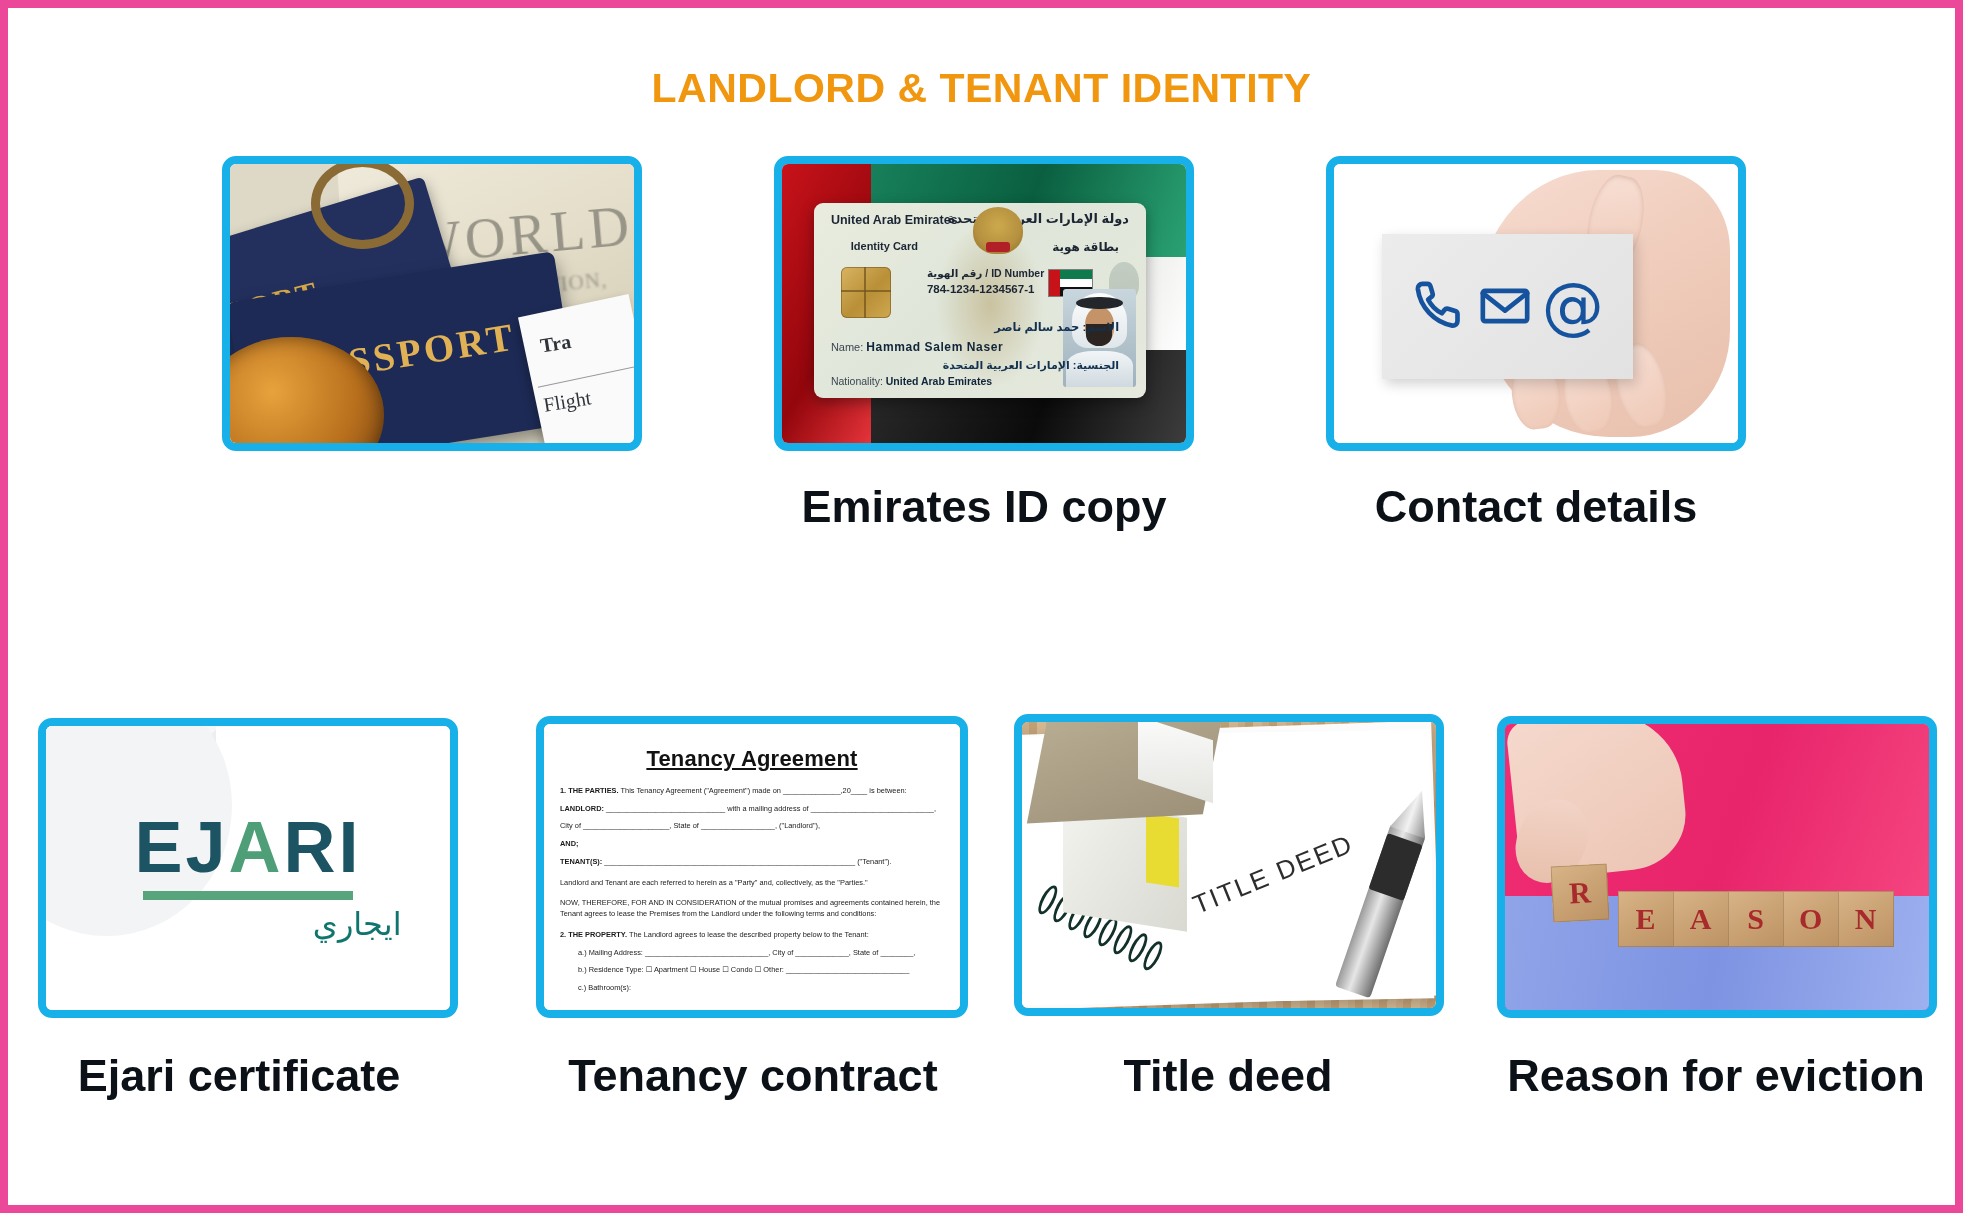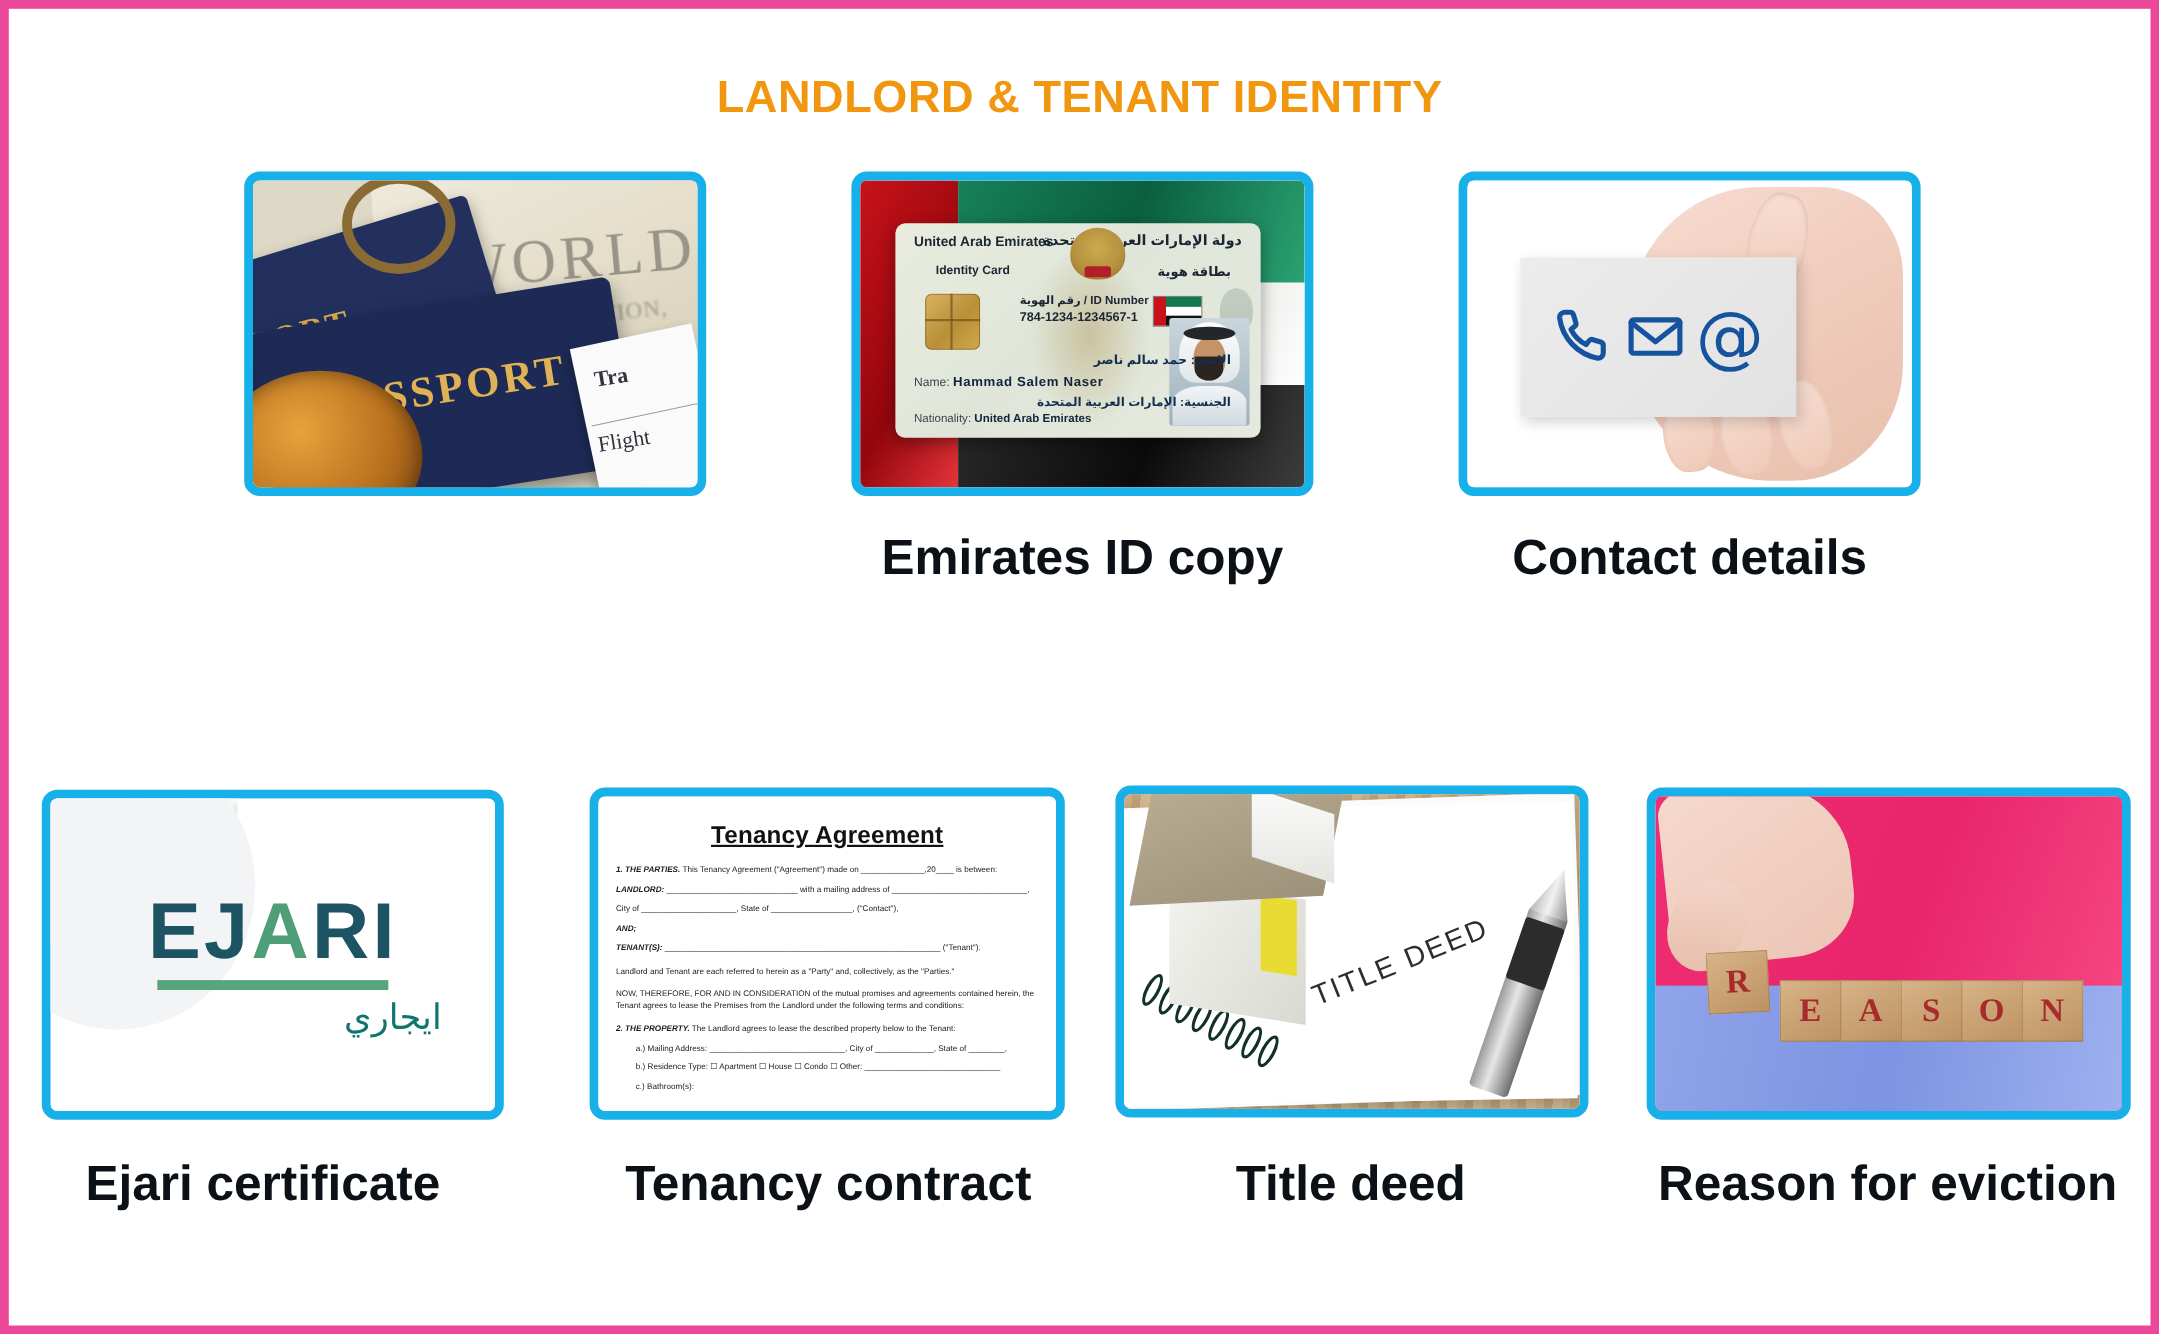--- a/index.html
+++ b/index.html
@@ -254,21 +254,21 @@
     direction:rtl;font-family:"DejaVu Sans",sans-serif;
   }
 
   
   .ten-doc{position:absolute;inset:0;background:#ffffff;padding:12px 16px 0 16px;box-sizing:border-box;}
   .ten-title{
     text-align:center;font-size:22px;font-weight:bold;color:#121212;
     text-decoration:underline;margin:10px 0 14px;letter-spacing:.2px;
   }
   .ten-doc p{margin:0 0 7px;font-size:7.4px;color:#1a1a1a;line-height:1.45;}
-  .ten-doc p b{font-weight:bold;font-style:italic;}
+  .ten-doc p b{font-weight:bold;}
   .ten-doc .gap{margin-bottom:10px;}
   .ten-doc .indent{margin-left:18px;}
 
   
   .td-scene{position:absolute;inset:0;background:#c6a882;}
   .td-wood{
     position:absolute;inset:0;
     background:repeating-linear-gradient(92deg,#cbae88 0 7px,#c0a076 7px 15px,#d3b892 15px 24px);
   }
   .td-paper{
@@ -478,21 +478,21 @@
     <div class="ten-doc">
       <div class="ten-title">Tenancy Agreement</div>
       <p>
         <b>1. THE PARTIES.</b>
         <span>This Tenancy Agreement ("Agreement") made on ______________,20____ is between:</span>
       </p>
       <p>
         <b>LANDLORD:</b>
         <span>_____________________________ with a mailing address of ______________________________,</span>
       </p>
-      <p>City of _____________________, State of __________________, ("Contact"),</p>
+      <p>City of _____________________, State of __________________, ("Landlord"),</p>
       <p>
         <b>AND;</b>
       </p>
       <p class="gap">
         <b>TENANT(S):</b>
         <span>_____________________________________________________________ ("Tenant").</span>
       </p>
       <p class="gap">Landlord and Tenant are each referred to herein as a "Party" and, collectively, as the "Parties."</p>
       <p class="gap">NOW, THEREFORE, FOR AND IN CONSIDERATION of the mutual promises and agreements contained herein, the Tenant agrees to lease the Premises from the Landlord under the following terms and conditions:</p>
       <p>

